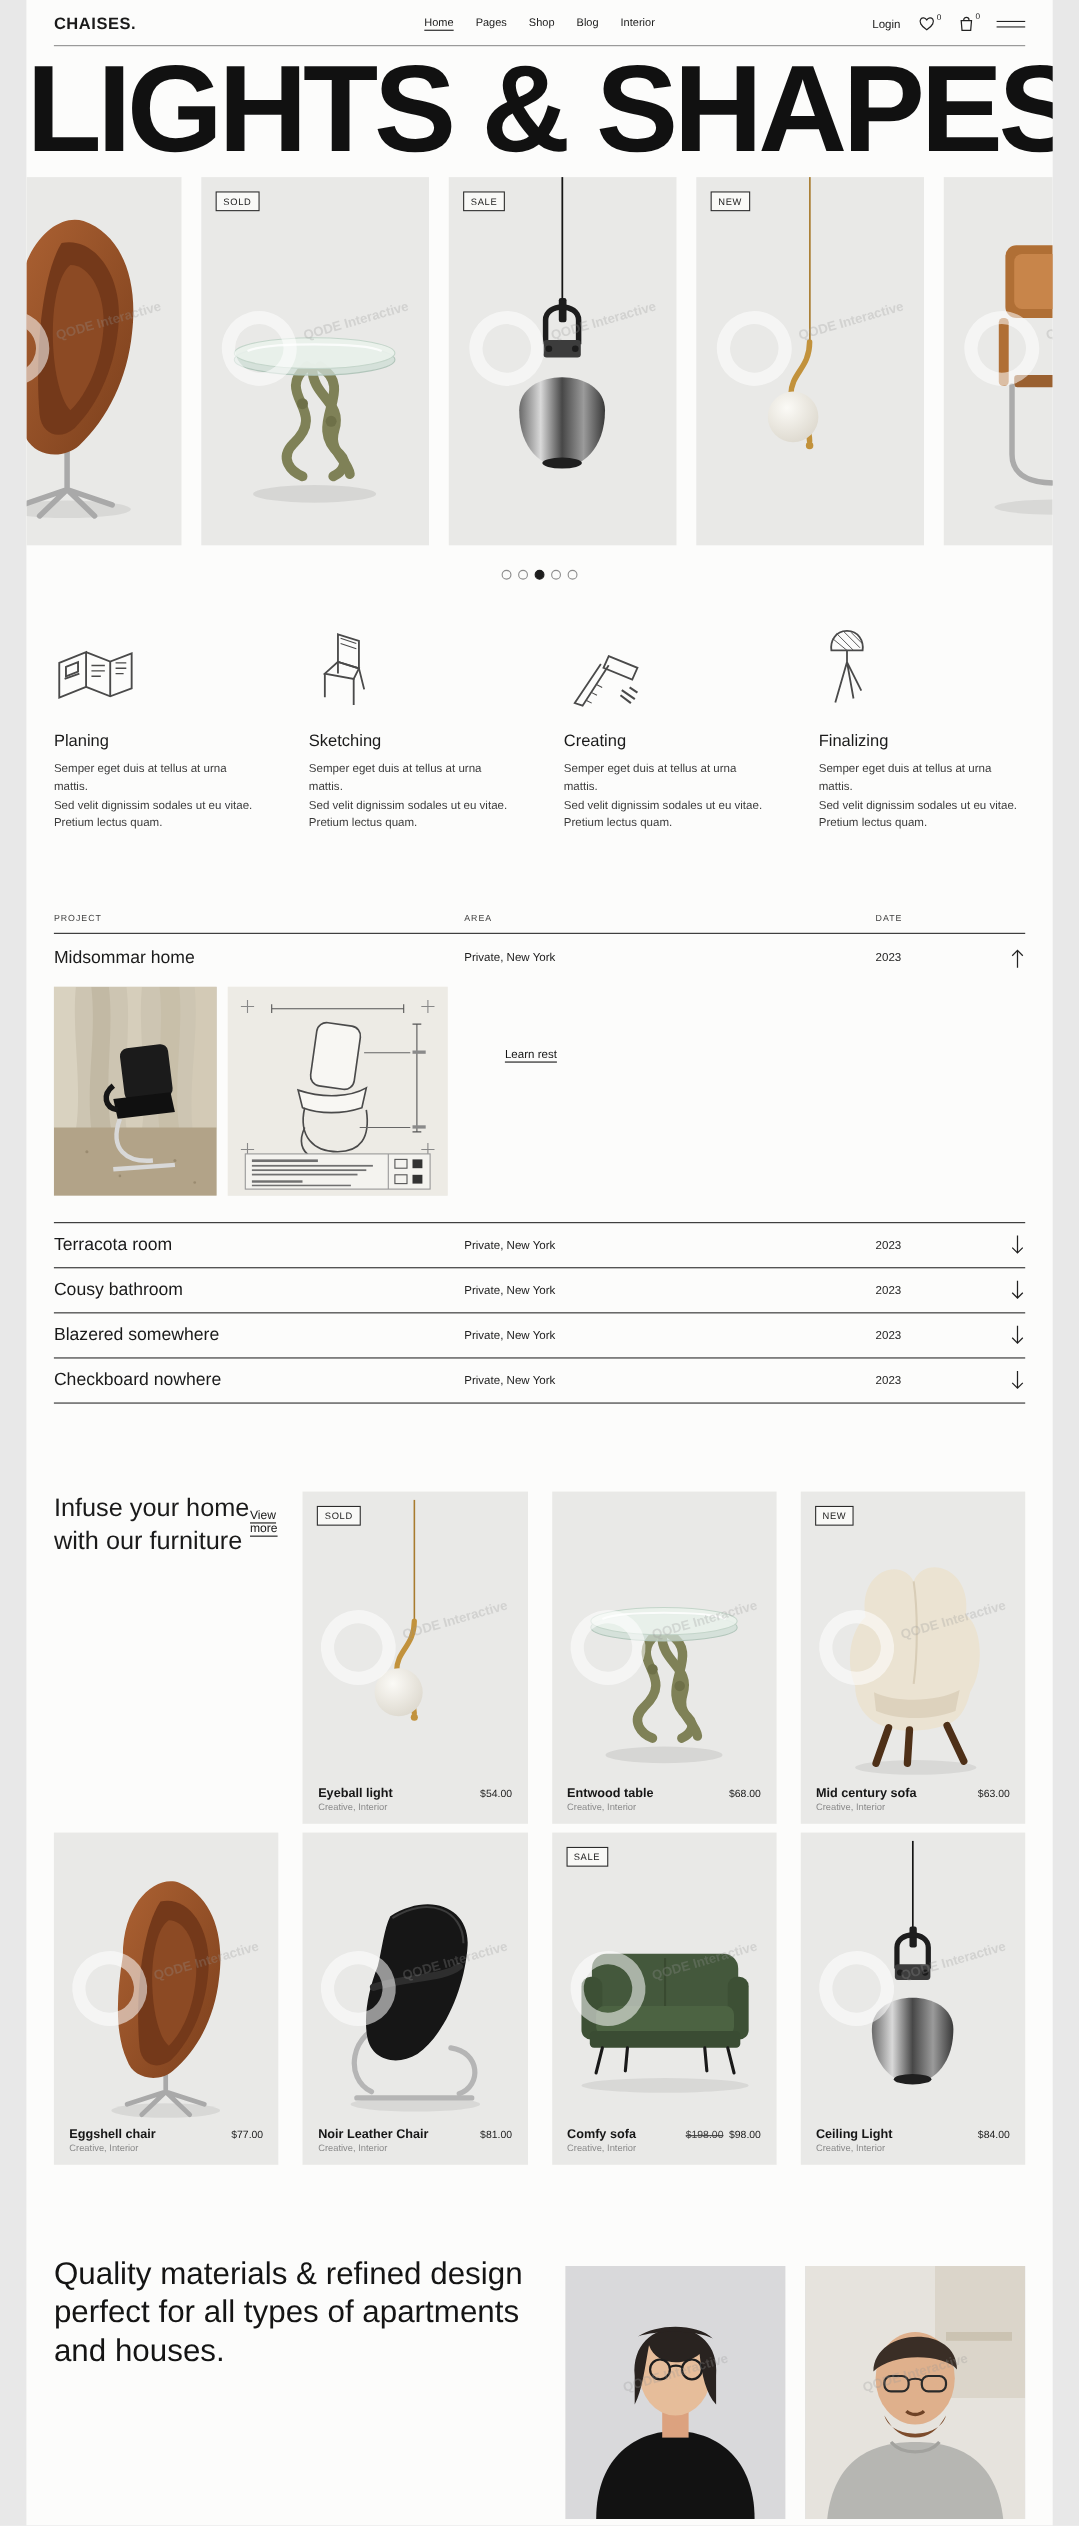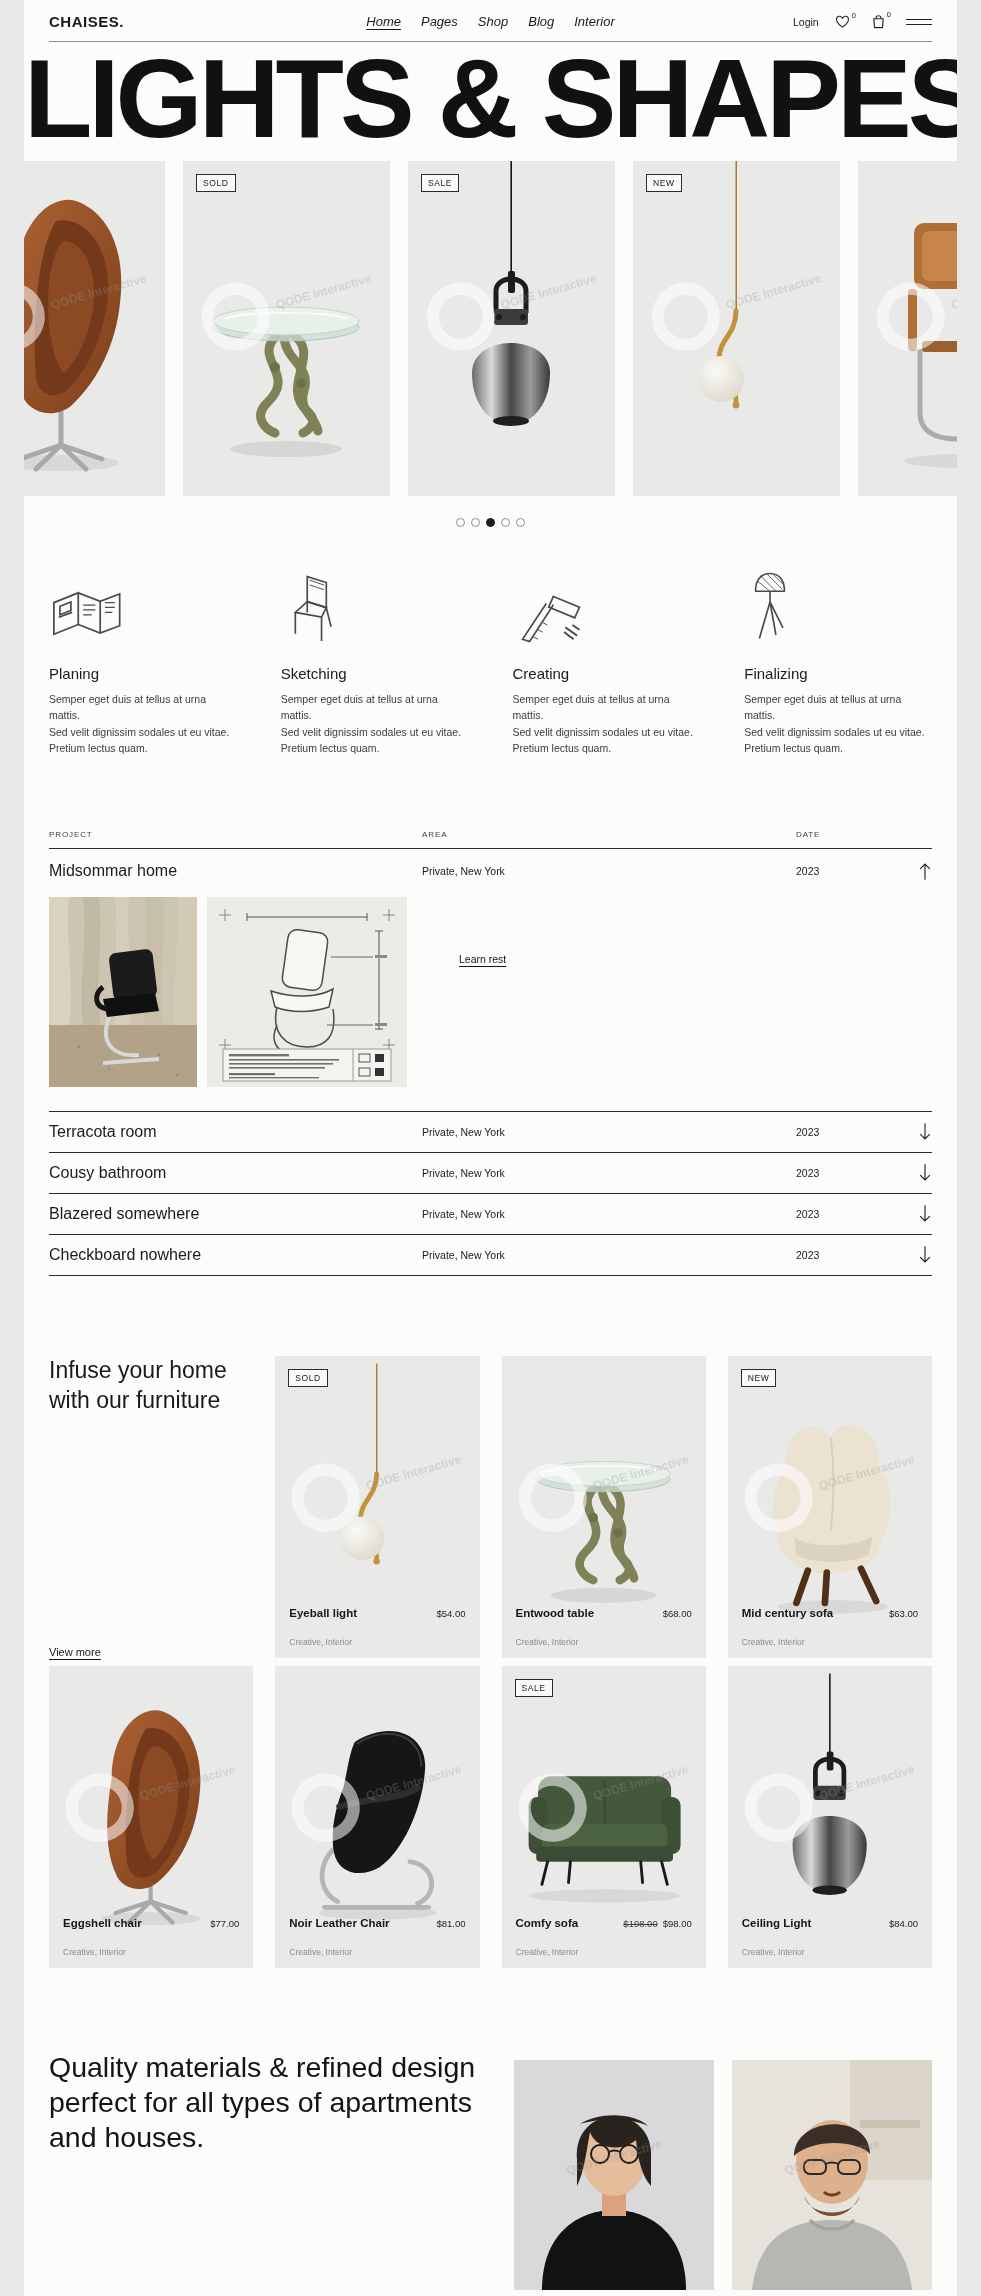--- a/index.html
+++ b/index.html
@@ -2,21 +2,21 @@
 <html><head>
 <meta charset="utf-8">
 <style>
   html,body{margin:0;padding:0;background:#e8e8e8;}
   .page{width:933px;height:2296px;overflow:hidden;position:relative;margin:0 auto;
         background:#fcfcfb;font-family:"Liberation Sans",sans-serif;color:#1a1a1a;}
   
   .hdr{display:flex;align-items:center;padding:13px 25px 11px;position:relative;}
   .logo{font-size:15px;font-weight:700;letter-spacing:.5px;}
   .nav{position:absolute;left:50%;transform:translateX(-50%);display:flex;gap:20px;}
-  .nav a{font-size:13px;color:#1a1a1a;text-decoration:none;font-style:italic;}
+  .nav a{font-size:10px;color:#1a1a1a;text-decoration:none;}
   .nav a.active{text-decoration:underline;text-underline-offset:3px;}
   .hdr-right{margin-left:auto;display:flex;align-items:center;gap:15px;}
   .login{font-size:10.5px;}
   .iconwrap{display:flex;align-items:flex-start;gap:1px;}
   .cnt{font-size:7.5px;position:relative;top:-3px;}
   .burger{width:26px;}
   .burger i{display:block;border-top:1.6px solid #222;margin:4px 0;}
   .rule{margin:0 25px;border-top:1px solid #8f8f8f;}
   
   .hero{margin:1px 0 0;font-size:112px;font-weight:700;letter-spacing:-4px;
@@ -52,31 +52,31 @@
   .pr-photo{width:148px;height:190px;margin-right:10px;}
   .pr-blue{width:200px;height:190px;background:#edebe5;}
   .pr-text{margin-left:52px;width:268px;margin-top:36px;}
   .pr-desc{font-size:10.5px;line-height:1.55;color:#2d2d2d;}
   .lmore{display:inline-block;margin-top:20px;font-size:10.5px;font-weight:500;color:#151515;
          text-decoration:underline;text-underline-offset:3px;}
   
   .shop{margin:80px 25px 0;}
   .shop-grid{display:grid;grid-template-columns:repeat(4,1fr);gap:22px;}
   .shop-grid.r2{margin-top:8px;}
-  .s-head-col{display:flex;flex-direction:column;justify-content:space-between;}
+  .s-head-col{display:flex;flex-direction:row;justify-content:flex-end;}
   .s-heading{font-size:23px;line-height:1.28;font-weight:500;margin:0;}
   .vmore{margin-top:16px;font-size:11px;font-weight:500;color:#151515;text-decoration:underline;
          text-underline-offset:3px;align-self:flex-start;}
   .pcard{height:302px;background:#e9e9e7;position:relative;}
   .pfoot{position:absolute;left:14px;right:14px;bottom:11px;z-index:3;}
   .pline{display:flex;justify-content:space-between;align-items:baseline;}
   .pname{font-size:11.5px;font-weight:700;color:#161616;}
   .pprice{font-size:9.5px;color:#1e1e1e;white-space:nowrap;}
   .pold{text-decoration:line-through;margin-right:5px;color:#3c3c3c;}
-  .pcat{font-size:8.5px;color:#8b8b8b;margin-top:18px;}
+  .pcat{font-size:8.5px;color:#8b8b8b;margin-top:0;}
   
   .quality{display:flex;margin:82px 25px 0;}
   .q-heading{width:460px;font-size:28.5px;line-height:1.22;font-weight:500;margin:0;color:#141414;}
   .q-photos{margin-left:auto;display:flex;gap:18px;margin-top:10px;}
   .q-photo{width:200px;height:230px;background:#dcdcde;position:relative;overflow:hidden;}
   
   .wm{position:absolute;left:50%;top:42%;transform:translate(-50%,-50%) rotate(-16deg);
       display:flex;align-items:center;gap:8px;pointer-events:none;z-index:2;}
   .wm .ring{width:44px;height:44px;border:12px solid rgba(255,255,255,.55);border-radius:50%;flex:none;}
   .wm .wtxt{font-size:12px;font-weight:700;color:rgba(150,150,150,.28);white-space:nowrap;}

